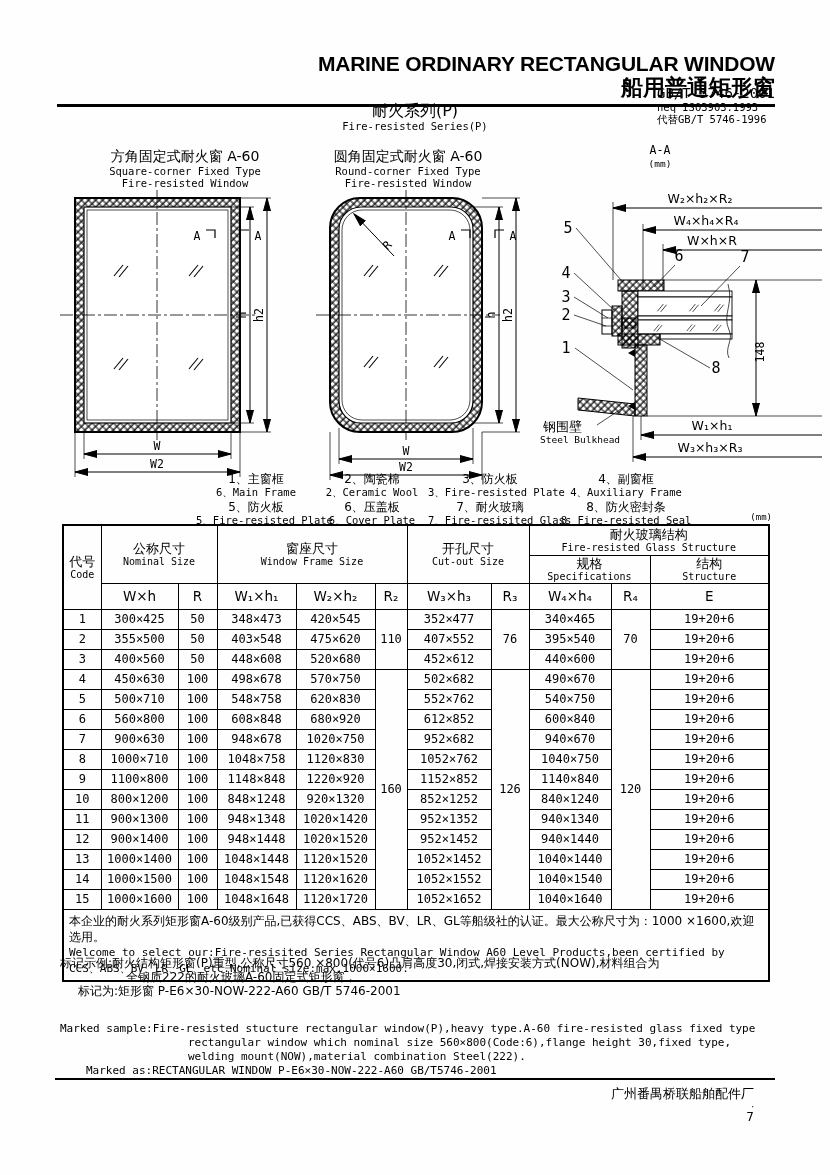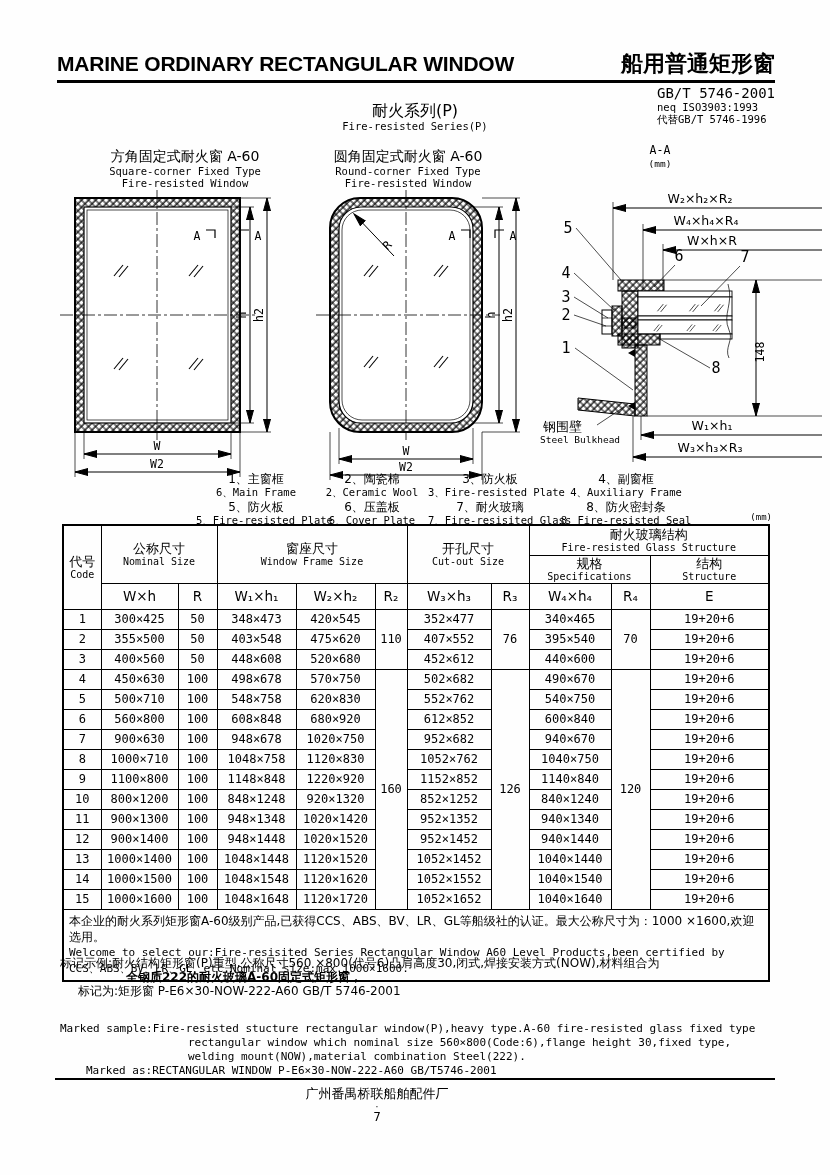--- a/index.html
+++ b/index.html
@@ -1,21 +1,21 @@
 <!DOCTYPE html>
 <html><head>
 <meta charset="utf-8">
 <style>
   html,body{margin:0;padding:0;background:#e8e8e8;}
   .page{position:relative;width:830px;height:1175px;background:#fefefe;color:#000;
         font-family:"DejaVu Sans",sans-serif;overflow:hidden;margin:0 auto;}
 
   
   .hdr{position:absolute;left:57px;top:52px;width:718px;border-bottom:3px solid #000;
-       display:flex;justify-content:space-between;align-items:flex-end;padding-bottom:4px;}
+       display:flex;justify-content:space-between;align-items:flex-end;padding-bottom:4px;flex-direction:column;}
   .hdr-en{font-family:"Liberation Sans",sans-serif;font-weight:bold;font-size:21px;letter-spacing:-0.2px;}
   .hdr-cn{font-size:22px;font-weight:bold;line-height:24px;}
   .stds{position:absolute;top:85px;right:55px;text-align:left;}
   .stds .s1{font-size:14px;font-family:"DejaVu Sans Mono",monospace;line-height:16px;}
   .stds .s2{font-size:10.5px;font-family:"DejaVu Sans Mono",monospace;line-height:12px;}
   .series{position:absolute;top:101px;left:0;width:830px;text-align:center;}
   .series .cn{font-size:16px;line-height:19px;}
   .series .en{font-size:10.5px;font-family:"DejaVu Sans Mono",monospace;line-height:13px;}
 
   
@@ -59,27 +59,27 @@
   .spec tbody td{height:19px;font-size:12px;
                  font-family:"DejaVu Sans Mono","DejaVu Sans",monospace;}
   .note-cell{text-align:left !important;padding:3px 5px !important;height:50px;}
   .note-cn{font-size:12px;line-height:16px;}
   .note-en{font-size:11px;font-family:"DejaVu Sans Mono",monospace;line-height:16px;}
 
   
   .marking{position:absolute;left:60px;top:956px;width:716px;}
   .mk{font-size:12px;line-height:14px;white-space:nowrap;}
   .mk-en{font-size:11px;font-family:"DejaVu Sans Mono",monospace;line-height:14px;white-space:nowrap;}
-  .ind66{padding-left:66px;font-weight:bold;} .ind18{padding-left:18px;}
+  .ind66{padding-left:66px;} .ind18{padding-left:18px;}
   .ind128{padding-left:128px;} .ind26{padding-left:26px;}
   .gap13{margin-top:24px;}
 
   
   .footrule{position:absolute;left:55px;top:1078px;width:720px;border-top:2px solid #000;}
-  .footer{position:absolute;top:1086px;left:0;width:754px;text-align:center;}
+  .footer{position:absolute;top:1086px;left:0;width:754px;text-align:right;}
   .f-cn{font-size:13px;line-height:15px;}
   .f-en{font-size:11.5px;font-family:"DejaVu Sans Mono",monospace;line-height:14px;}
   .f-dot{font-size:9px;line-height:7px;margin-top:3px;}
   .f-page{font-size:12px;line-height:13px;}
 </style>
 </head>
 <body>
 
 <div class="page">
 

